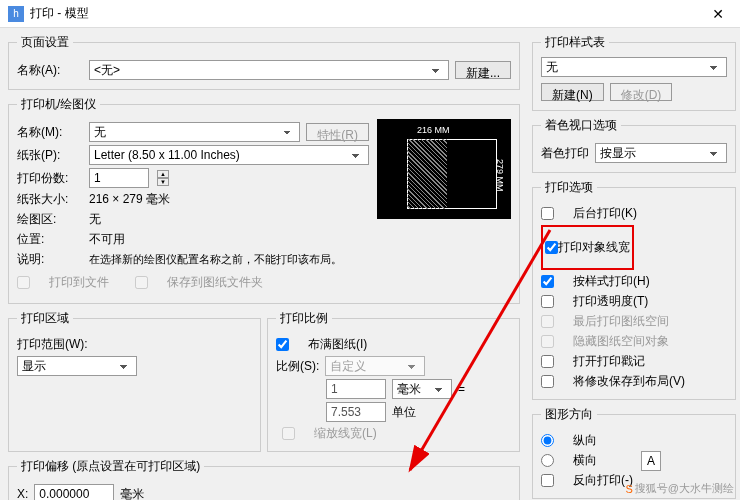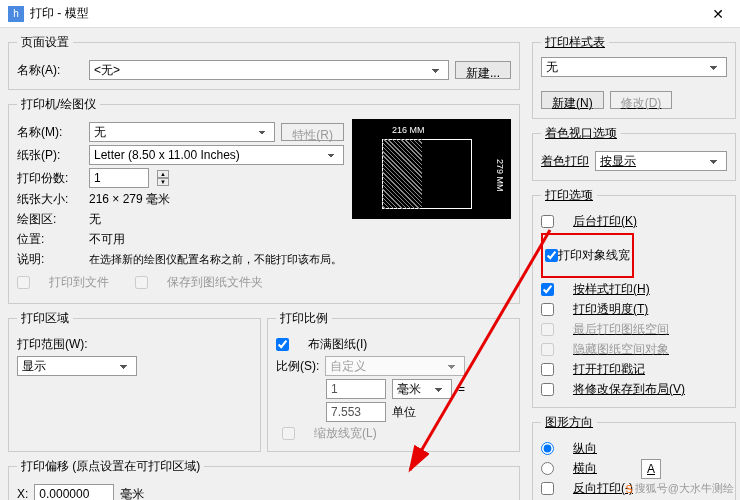--- a/index.html
+++ b/index.html
@@ -2,31 +2,31 @@
 <html><head>
 <meta charset="utf-8">
 <style>
 * { box-sizing: border-box; margin: 0; padding: 0; }
 body { font-family: "Microsoft YaHei", sans-serif; font-size: 12px; background: #f0f0f0; width: 740px; height: 500px; overflow: hidden; position: relative; }
 .titlebar { background: #fff; height: 28px; display: flex; align-items: center; padding: 0 8px; border-bottom: 1px solid #ddd; }
 .titlebar .icon { width: 16px; height: 16px; background: #4a8ae0; margin-right: 6px; display: flex; align-items: center; justify-content: center; color: #fff; font-size: 10px; }
 .titlebar .close { margin-left: auto; font-size: 14px; cursor: pointer; padding: 0 8px; }
 .content { display: flex; height: 472px; }
 .left { width: 528px; padding: 6px 8px; }
-.right { width: 212px; padding: 6px 4px; text-decoration: underline; }
+.right { width: 212px; padding: 6px 4px; }
 fieldset { border: 1px solid #ccc; padding: 6px 8px; margin-bottom: 6px; }
 legend { padding: 0 4px; font-size: 12px; }
 .row { display: flex; align-items: center; margin: 3px 0; gap: 6px; }
 .lbl { min-width: 66px; }
 select, input[type="text"] { border: 1px solid #999; padding: 2px 4px; font-size: 12px; background: #fff; height: 20px; }
 select { appearance: none; background-image: linear-gradient(45deg, transparent 50%, #555 50%), linear-gradient(135deg, #555 50%, transparent 50%); background-position: calc(100% - 12px) 8px, calc(100% - 8px) 8px; background-size: 4px 4px, 4px 4px; background-repeat: no-repeat; padding-right: 20px; }
 button { border: 1px solid #999; background: #e8e8e8; padding: 3px 10px; font-size: 12px; cursor: pointer; height: 18px; }
 button.disabled { color: #999; background: #f0f0f0; }
 input[type="checkbox"] { width: 13px; height: 13px; }
-.preview-box { width: 159px; height: 100px; background: #000; position: relative; color: #fff; font-size: 9px; }
+.preview-box { width: 134px; height: 100px; background: #000; position: relative; color: #fff; font-size: 9px; }
 .preview-box .page { position: absolute; left: 30px; top: 20px; width: 90px; height: 70px; border: 1px solid #fff; }
 .preview-box .hatch { position: absolute; left: 30px; top: 20px; width: 40px; height: 70px; background: repeating-linear-gradient(45deg, transparent, transparent 2px, #888 2px, #888 3px); }
 .preview-box .dim-h { position: absolute; top: 6px; left: 40px; }
 .preview-box .dim-v { position: absolute; right: 6px; top: 40px; writing-mode: vertical-rl; }
 .spinner { display: inline-flex; flex-direction: column; margin-left: 2px; }
 .spinner span { width: 12px; height: 8px; border: 1px solid #999; background: #eee; font-size: 6px; text-align: center; line-height: 6px; cursor: pointer; }
 .red-box { border: 2px solid #e60000; padding: 12px 2px; display: inline-flex; align-items: center; }
 .arrow-svg { position: absolute; top: 210px; left: 390px; pointer-events: none; z-index: 100; }
 .icon-a { border: 1px solid #999; padding: 2px 5px; background: #fff; }
 .watermark { position: absolute; bottom: 4px; right: 6px; color: #999; font-size: 11px; display: flex; align-items: center; gap: 2px; z-index: 50; }
@@ -121,21 +121,21 @@
           </div>
       </fieldset>
       <fieldset style="flex:1">
         <legend>打印比例</legend>
         <label class="opt-row">
             <input type="checkbox" checked="" style="">
             <span>布满图纸(I)</span>
           </label>
         <div class="row">
           <span>比例(S):</span>
-          <select style="width:140px" disabled=""><option>自定义</option></select>
+          <select style="width:100px" disabled=""><option>自定义</option></select>
         </div>
         <div class="row" style="margin-left:50px">
           <input type="text" style="width: 60px;" disabled="" value="1">
           <select style="width:60px"><option>毫米</option></select>
           <span>=</span>
         </div>
         <div class="row" style="margin-left:50px">
           <input type="text" style="width: 60px;" disabled="" value="7.553">
           <span>单位</span>
         </div>
@@ -160,21 +160,21 @@
 
       </div>
     </fieldset>
 
   </div>
 
   <div class="right">
     <fieldset>
       <legend>打印样式表</legend>
       <select style="width:100%"><option>无</option></select>
-      <div class="row" style="margin-top:14px">
+      <div class="row" style="margin-top:6px">
         <button>新建(N)</button>
         <button class="disabled">修改(D)</button>
       </div>
     </fieldset>
 
     <fieldset>
       <legend>着色视口选项</legend>
       <div class="row">
         <span>着色打印</span>
         <select style="flex:1"><option>按显示</option></select>

